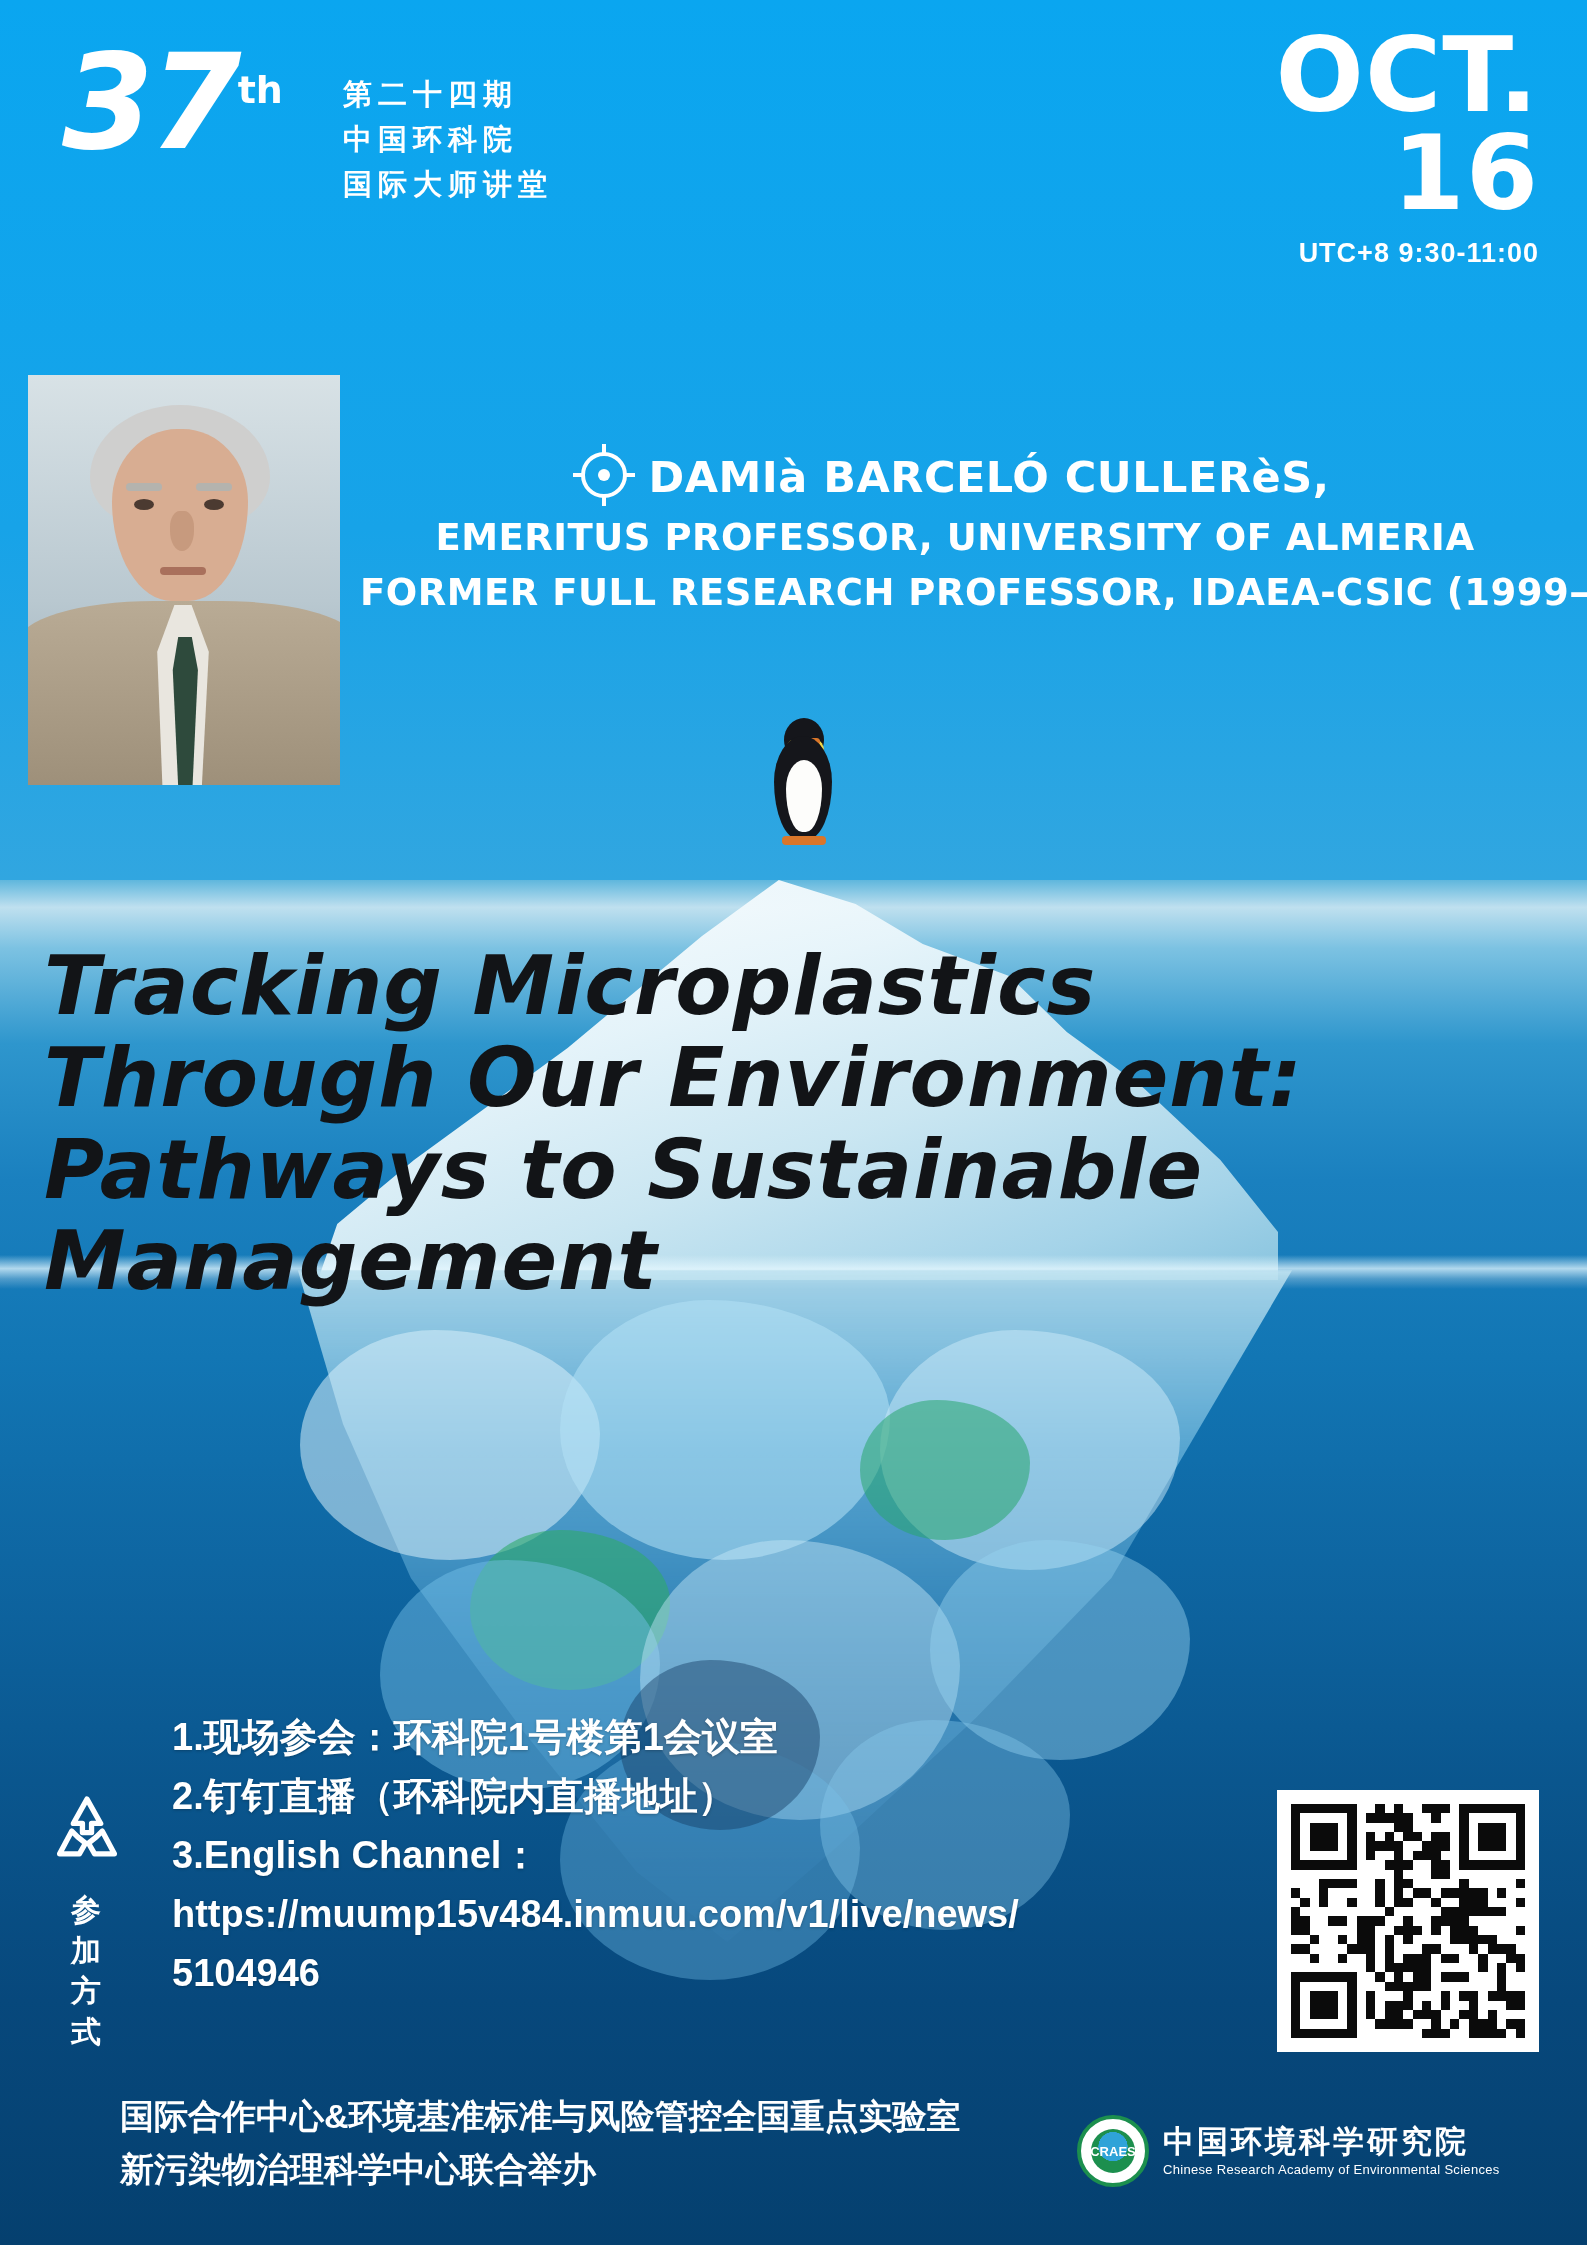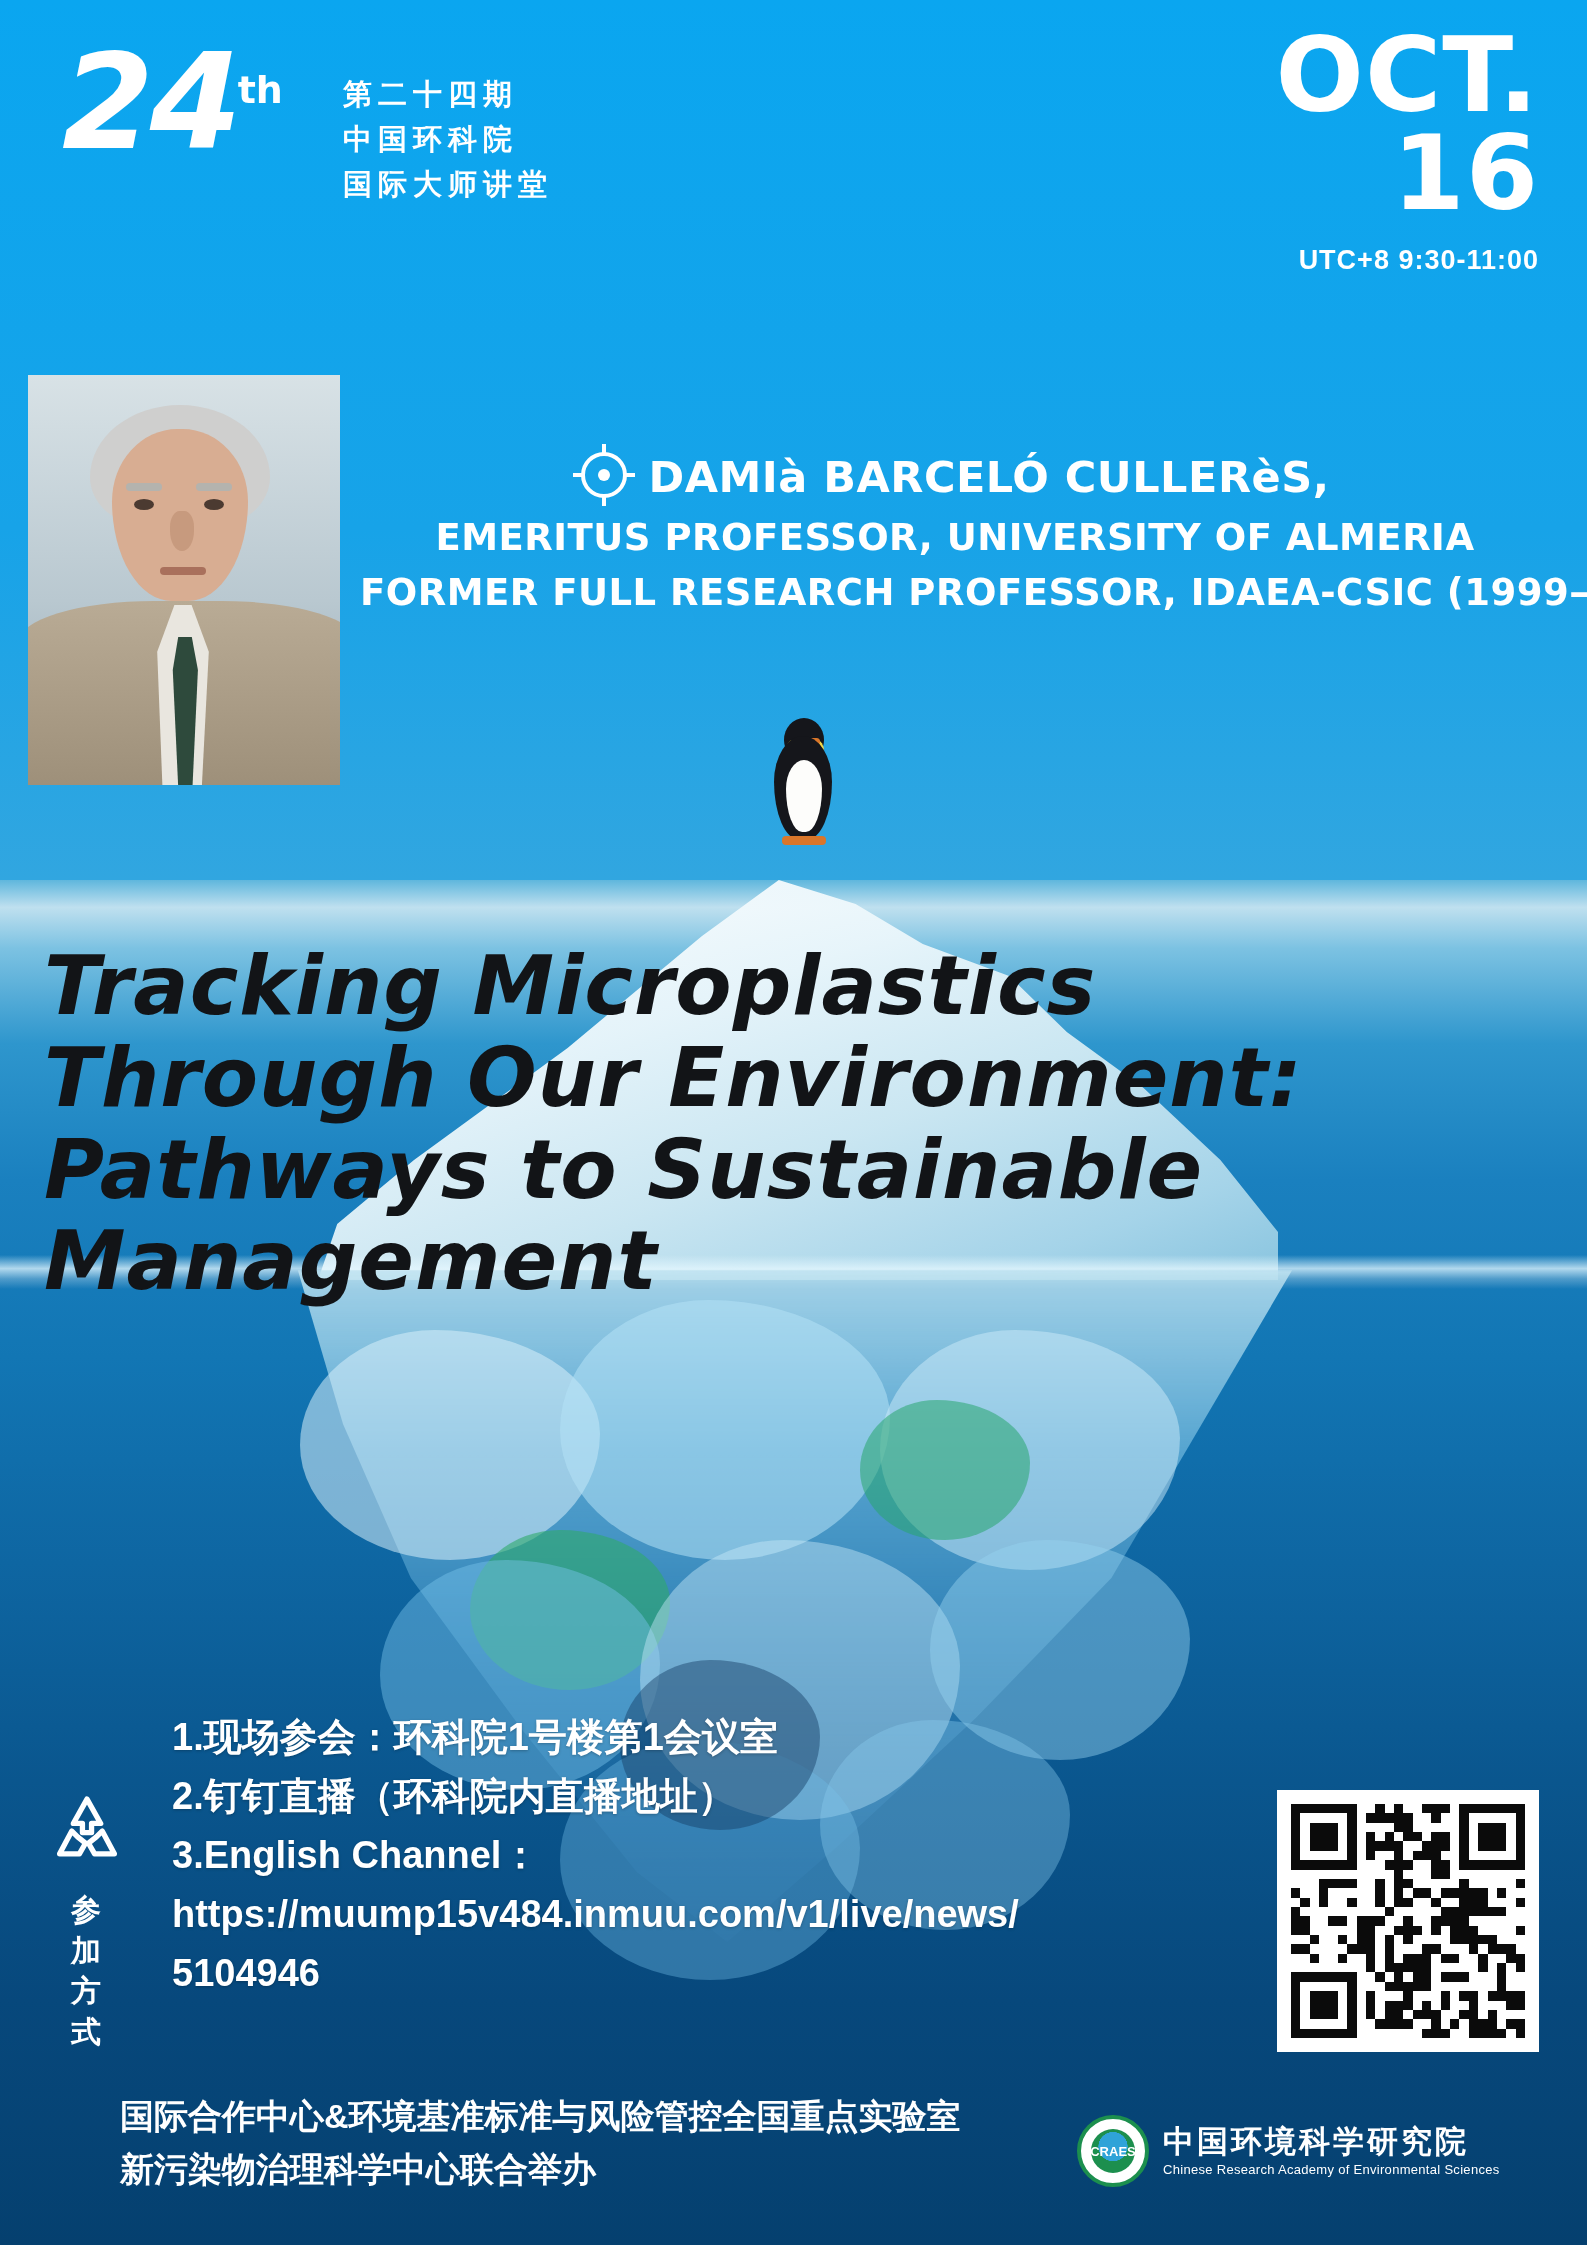--- a/index.html
+++ b/index.html
@@ -171,21 +171,21 @@
     line-height: 0.95;
     letter-spacing: 1px;
     margin-right: 26px;
     display: block;
   }
   .hdr-date .tz {
     display: block;
     font-size: 27px;
     font-weight: bold;
     letter-spacing: 1px;
-    margin-top: 23px;
+    margin-top: 16px;
     margin-right: 26px;
   }
 
   
   .portrait {
     position: absolute;
     left: 28px; top: 375px;
     width: 312px; height: 410px;
     background: linear-gradient(180deg, #cfd7dc 0%, #9fb0bb 45%, #6d8696 100%);
     overflow: hidden;
@@ -438,21 +438,21 @@
   <div class="plastic-blob" style="left:470px; top:1530px; width:200px; height:160px; background:rgba(46,170,106,0.6);"></div>
   <div class="plastic-blob" style="left:860px; top:1400px; width:170px; height:140px; background:rgba(40,165,110,0.55);"></div>
   <div class="plastic-blob" style="left:380px; top:1560px; width:280px; height:230px; background:rgba(120,195,235,0.45);"></div>
   <div class="plastic-blob" style="left:640px; top:1540px; width:320px; height:280px; background:rgba(200,232,248,0.45);"></div>
   <div class="plastic-blob" style="left:930px; top:1540px; width:260px; height:220px; background:rgba(150,210,240,0.45);"></div>
   <div class="plastic-blob" style="left:560px; top:1740px; width:300px; height:240px; background:rgba(110,185,228,0.4);"></div>
   <div class="plastic-blob" style="left:820px; top:1720px; width:250px; height:210px; background:rgba(140,205,238,0.38);"></div>
   <div class="plastic-blob" style="left:620px; top:1660px; width:200px; height:170px; background:rgba(20,60,100,0.45);"></div>
 
   <div class="hdr-num">
-    <span>24</span><span class="th">th</span>
+    <span>37</span><span class="th">th</span>
   </div>
   <div class="hdr-cn">
     <div>第二十四期</div>
     <div>中国环科院</div>
     <div>国际大师讲堂</div>
   </div>
 
   <div class="hdr-date">
     <span class="mon">OCT.</span>
     <span class="day">16</span>

